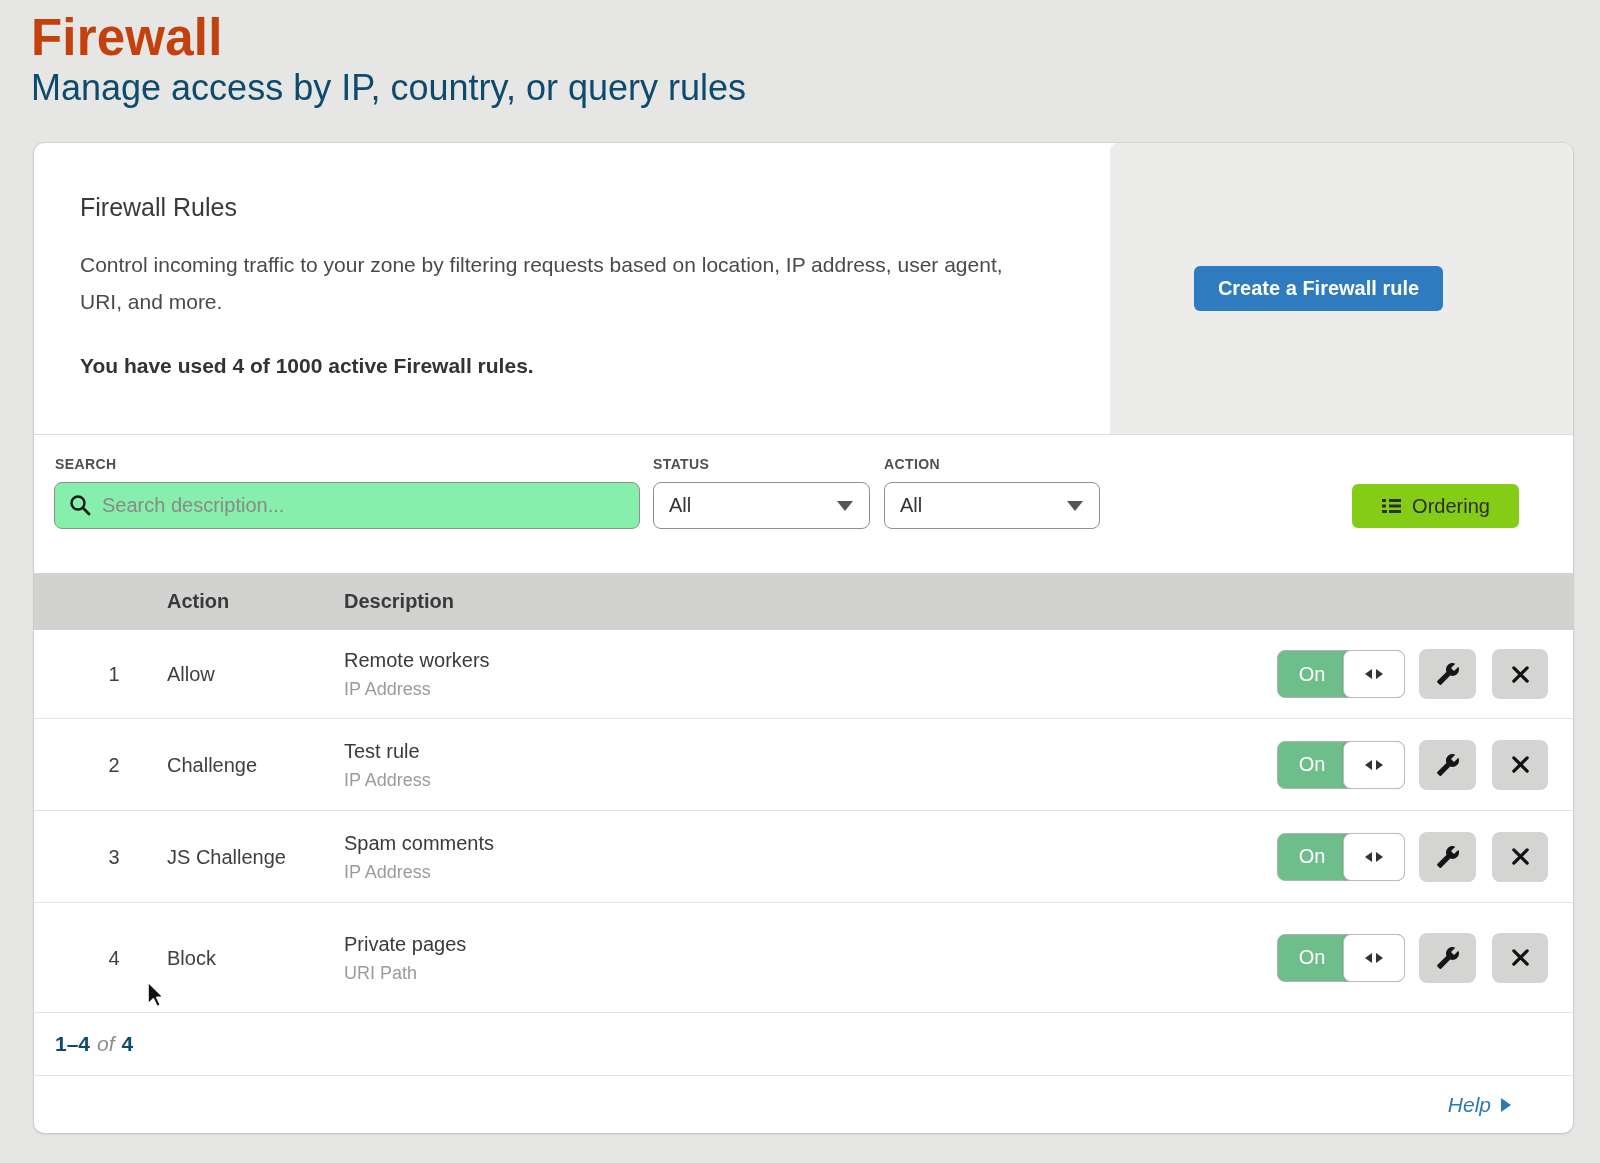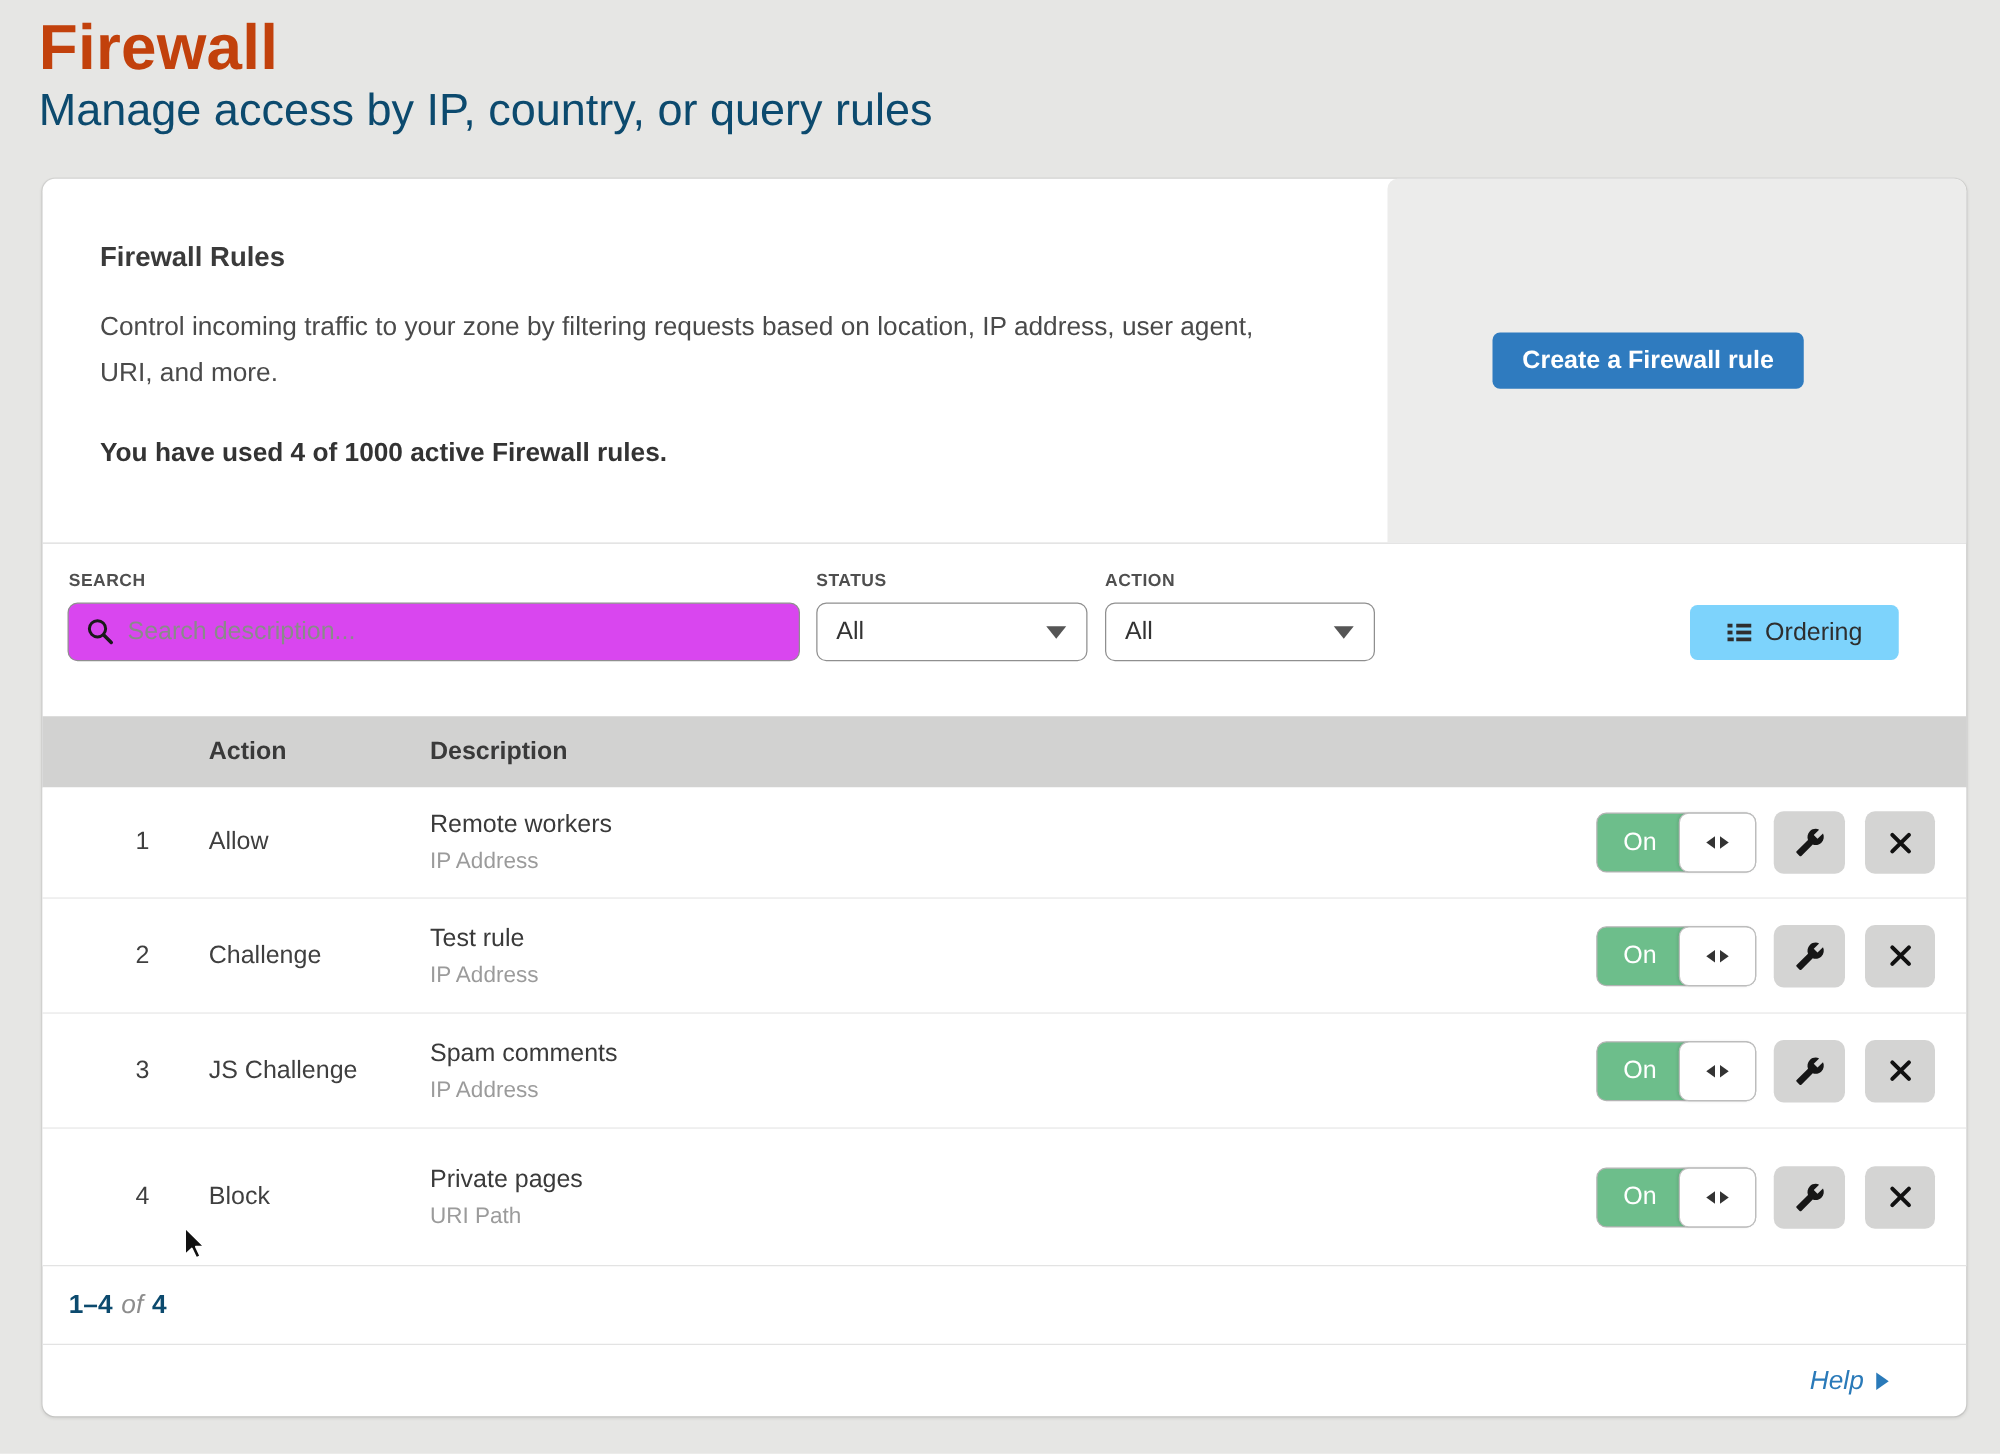--- a/index.html
+++ b/index.html
@@ -19,21 +19,21 @@
   
   .card {
     position:absolute; left:34px; top:143px; width:1539px; height:990px;
     background:#ffffff; border-radius:10px;
     box-shadow:0 0 0 1px rgba(0,0,0,0.06), 0 1px 3px rgba(0,0,0,0.12);
   }
 
   
   .card-top { position:absolute; top:0; left:0; right:0; height:292px; border-bottom:1px solid #dcdcdc; }
   .intro { position:absolute; left:46px; top:50px; width:990px; }
-  .intro-title { font-size:22px; font-weight:700; color:#3a3a3a; }
+  .intro-title { font-size:25px; font-weight:400; color:#3a3a3a; }
   .intro-desc { margin-top:24px; font-size:21px; line-height:37px; color:#4a4a4a; max-width:945px; }
   .intro-usage { margin-top:34px; font-size:21px; font-weight:700; color:#333; }
   .side-panel {
     position:absolute; right:0; top:0; width:463px; height:291px;
     background:#ececeb; border-radius:8px 10px 0 0;
     display:flex; align-items:center; justify-content:center;
   }
   .btn-create {
     margin-right:46px;
     background:#2f7bbf; color:#fff; border:none; cursor:pointer;
@@ -43,37 +43,37 @@
 
   
   .filter-label { position:absolute; font-size:14px; font-weight:700; color:#4f4f4f; letter-spacing:.4px; }
   .lbl-search { left:21px; top:313px; }
   .lbl-status { left:619px; top:313px; }
   .lbl-action { left:850px; top:313px; }
 
   .search-box { position:absolute; left:20px; top:339px; width:586px; height:47px; }
   .search-box input {
     width:100%; height:100%; border:1.5px solid #8f8f8f; border-radius:8px;
-    font-family:inherit; font-size:20px; color:#333; padding:0 4px 0 47px; background:#d946ef;
+    font-family:inherit; font-size:20px; color:#333; padding:0 4px 0 47px; background:#86efac;
   }
   .search-box input::placeholder { color:#8a8a8a; }
   .search-icon { position:absolute; left:15px; top:12px; width:22px; height:22px; pointer-events:none; }
 
   .select {
     position:absolute; top:339px; height:47px; border:1.5px solid #8f8f8f; border-radius:8px;
     background:#fff; display:flex; align-items:center; justify-content:space-between;
     padding:0 16px 0 15px; font-size:20px; color:#333; cursor:pointer;
   }
   .sel-status { left:619px; width:217px; }
   .sel-action { left:850px; width:216px; }
   .chevron { width:0; height:0; border-left:8px solid transparent; border-right:8px solid transparent; border-top:10px solid #555; }
 
   .btn-ordering {
     position:absolute; left:1318px; top:341px; width:167px; height:44px;
-    background:#7dd3fc; border:none; border-radius:6px; cursor:pointer;
+    background:#84cc16; border:none; border-radius:6px; cursor:pointer;
     display:flex; align-items:center; justify-content:center; gap:10px;
     font-family:inherit; font-size:20px; color:#2e2e2e;
   }
 
   
   .thead {
     position:absolute; left:0; top:430px; width:100%; height:57px;
     background:#d2d2d1; display:flex; align-items:center;
     font-size:20px; font-weight:700; color:#3a3a3a;
   }

